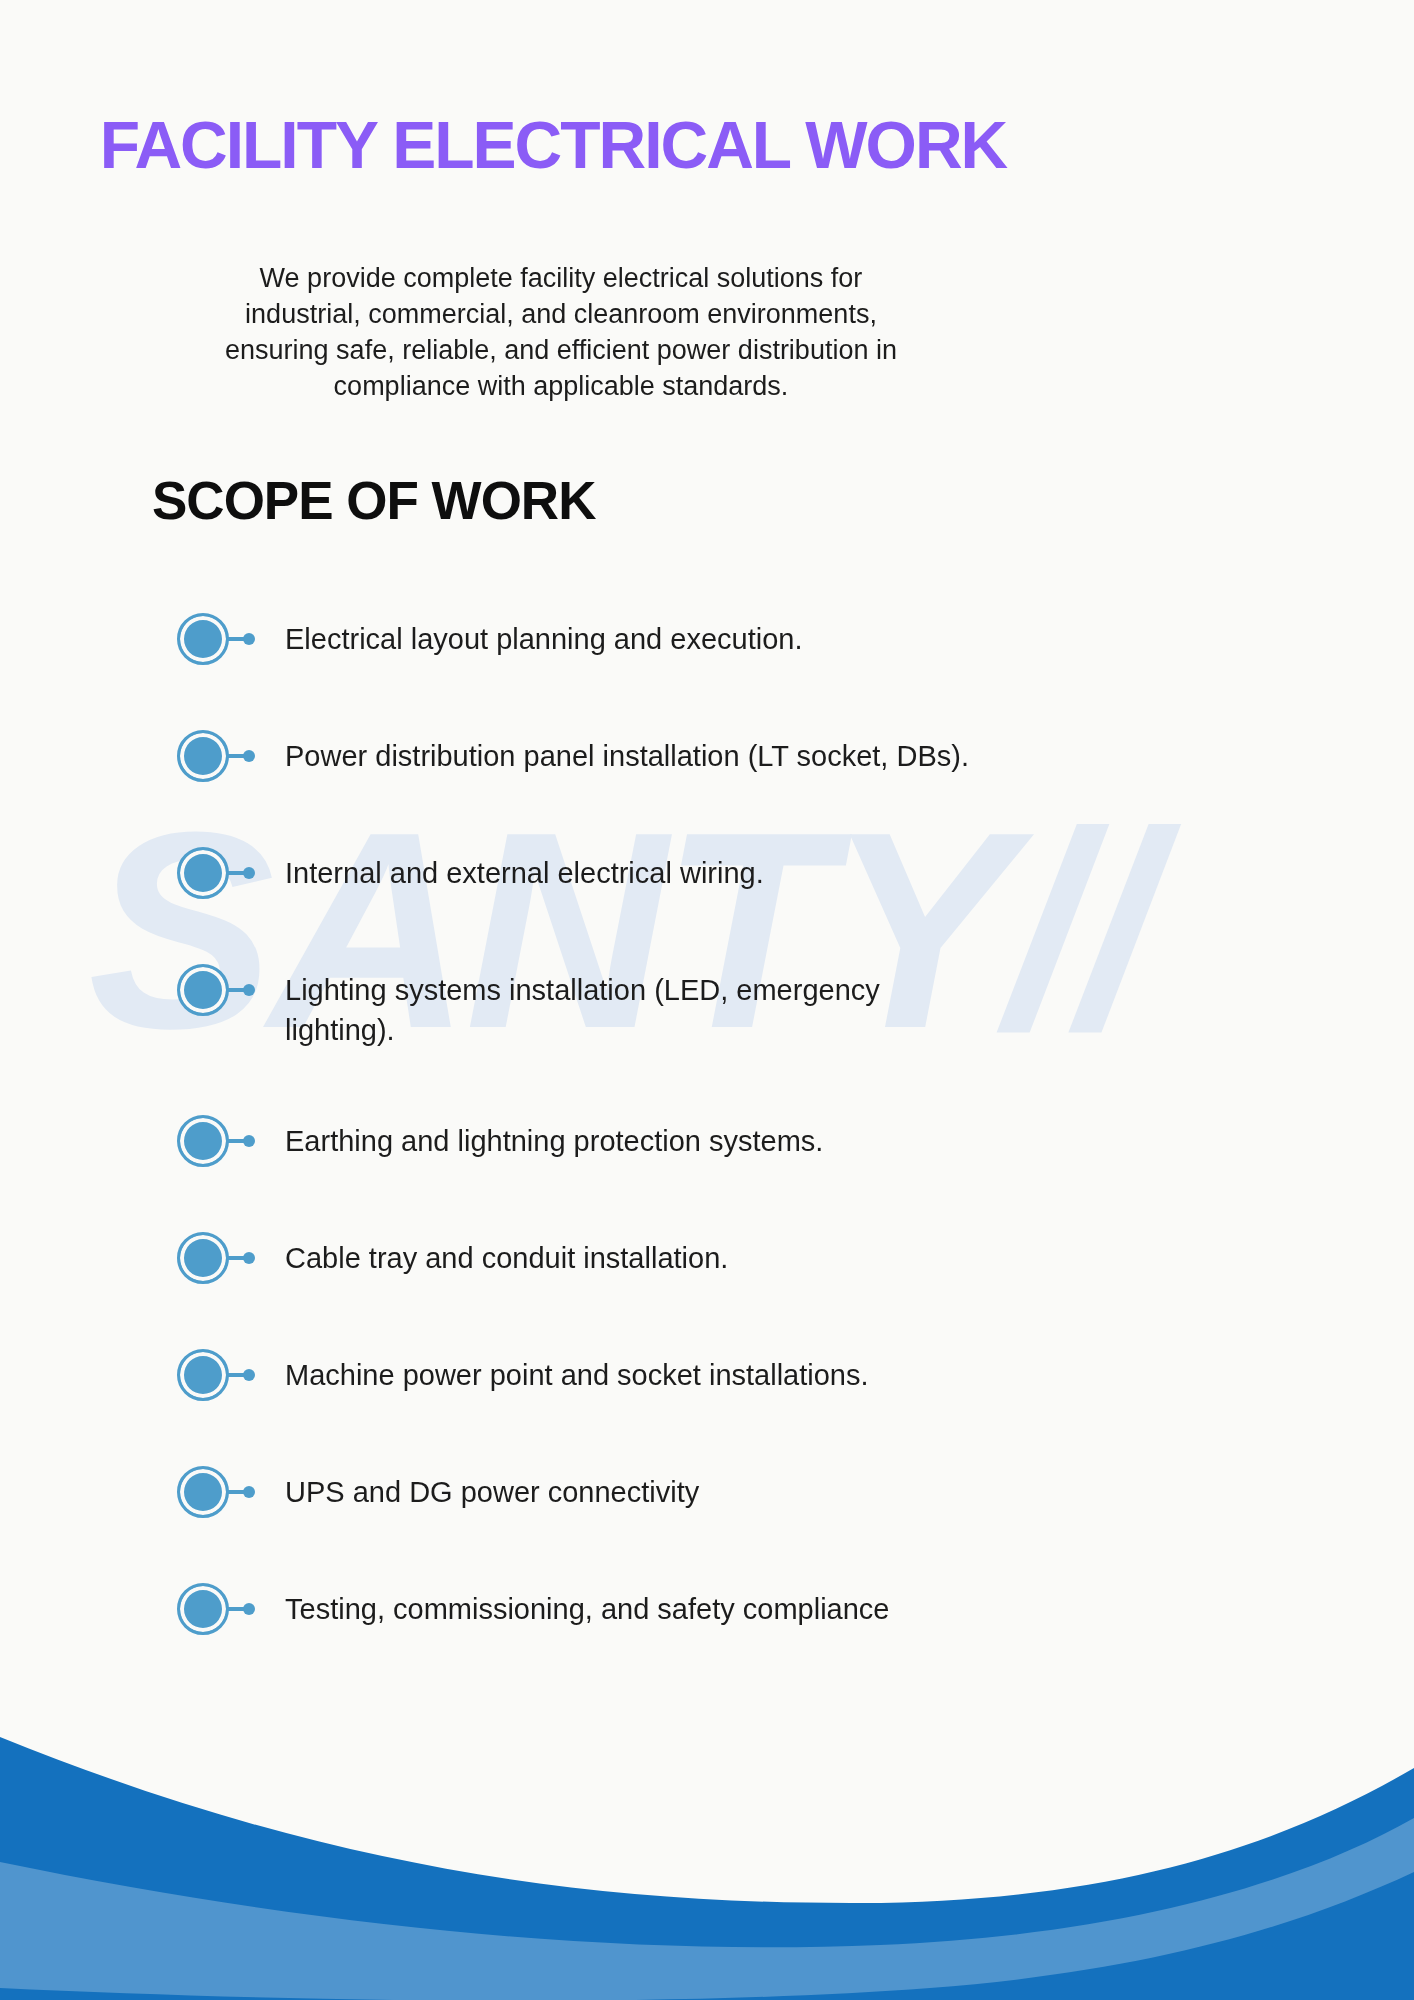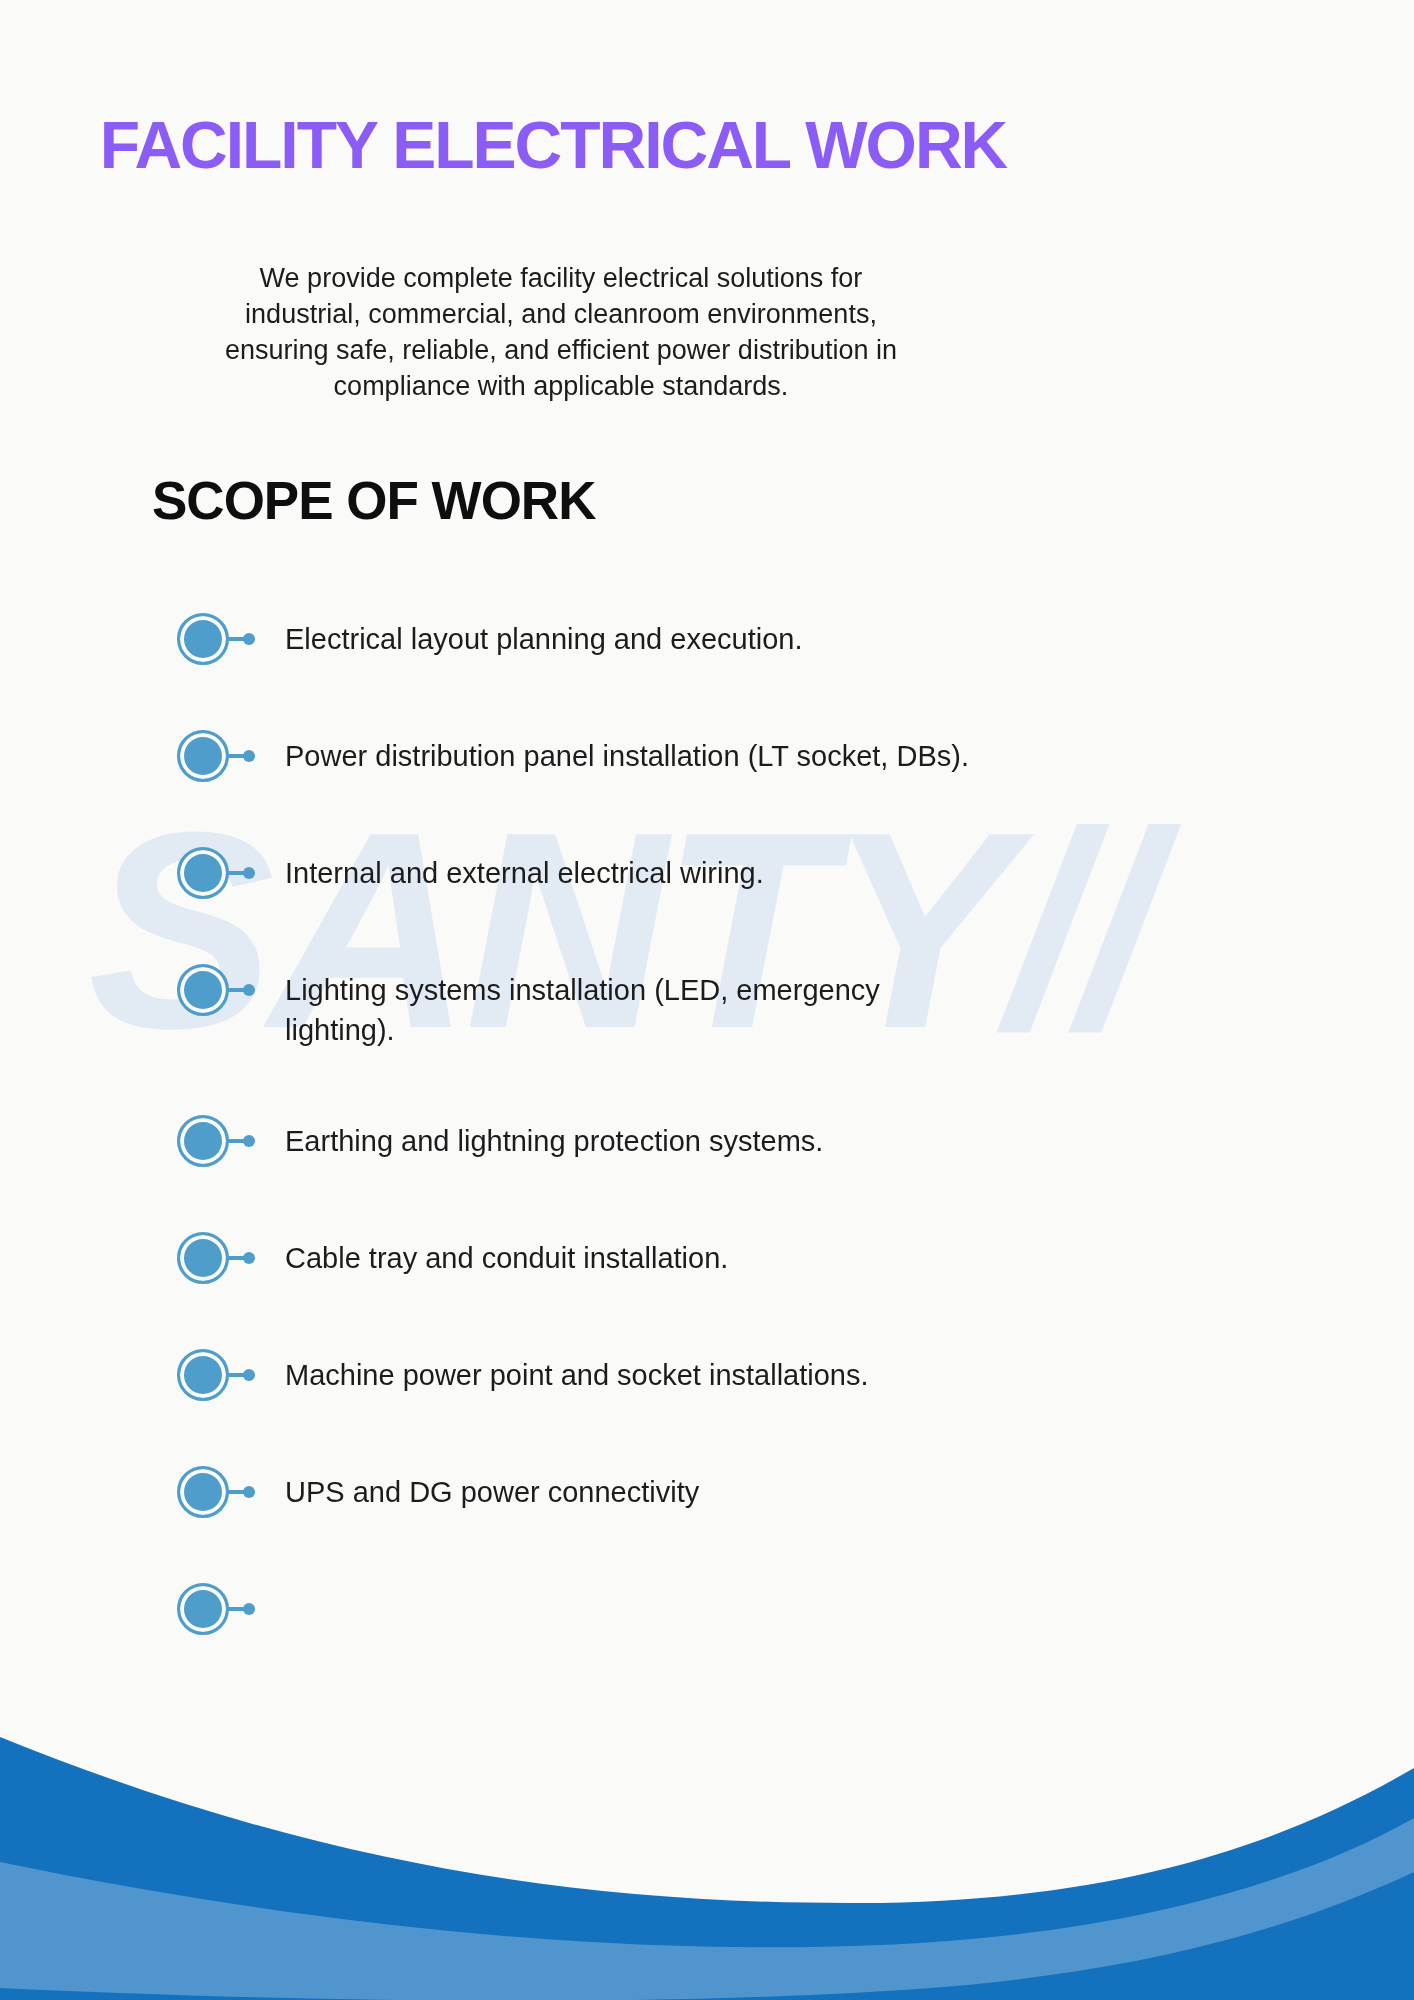--- a/index.html
+++ b/index.html
@@ -216,19 +216,20 @@
         <span class="dot"></span>
       </span>
     <span class="item-text">UPS and DG power connectivity</span>
   </li>
   <li class="scope-item">
     <span class="bullet">
         <span class="ring"></span>
         <span class="stem"></span>
         <span class="dot"></span>
       </span>
+    <span class="item-text">Testing, commissioning, and safety compliance</span>
   </li>
 </ul>
 
 <svg class="waves" viewBox="0 0 1414 2000" xmlns="http://www.w3.org/2000/svg" aria-hidden="true">
   <path d="M0,1737 C300,1858 560,1904 860,1903 C1120,1902 1285,1843 1414,1768 L1414,2000 L0,2000 Z" fill="#1471BE"></path>
   <path d="M0,1862 C320,1928 620,1956 880,1945 C1130,1935 1305,1880 1414,1818 L1414,1872 C1290,1930 1140,1972 930,1988 C660,2008 300,2002 0,1988 Z" fill="#5095CE"></path>
 </svg>
 
 </body></html>

